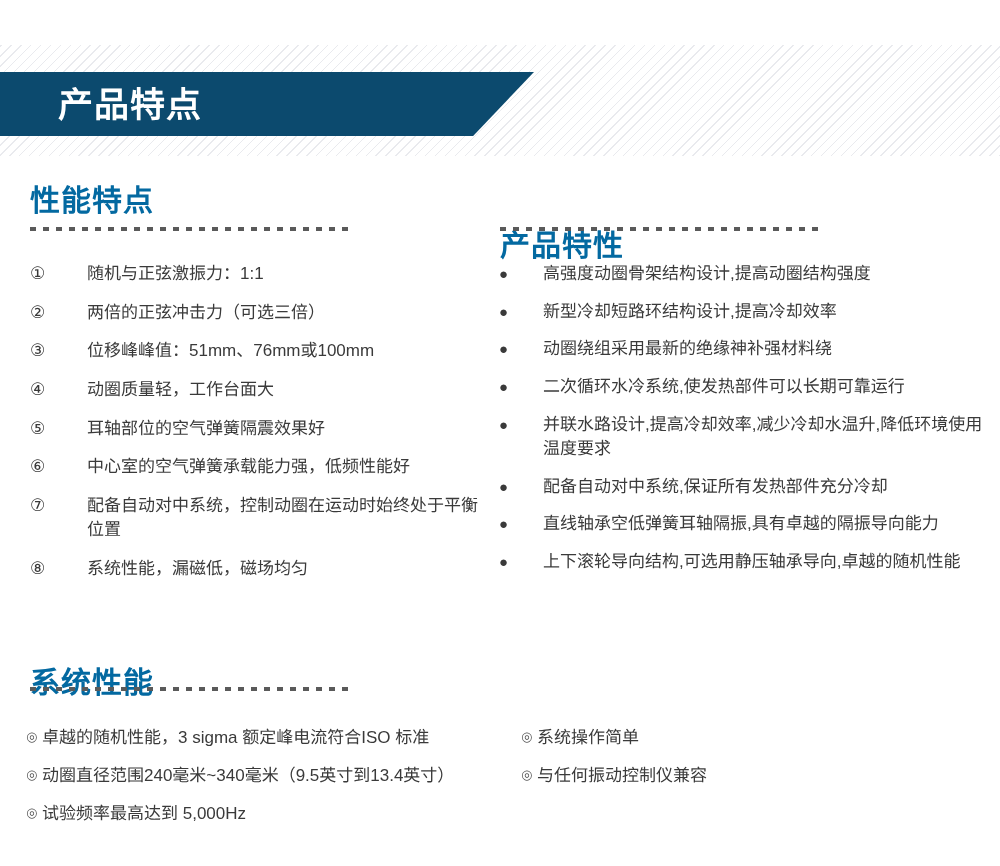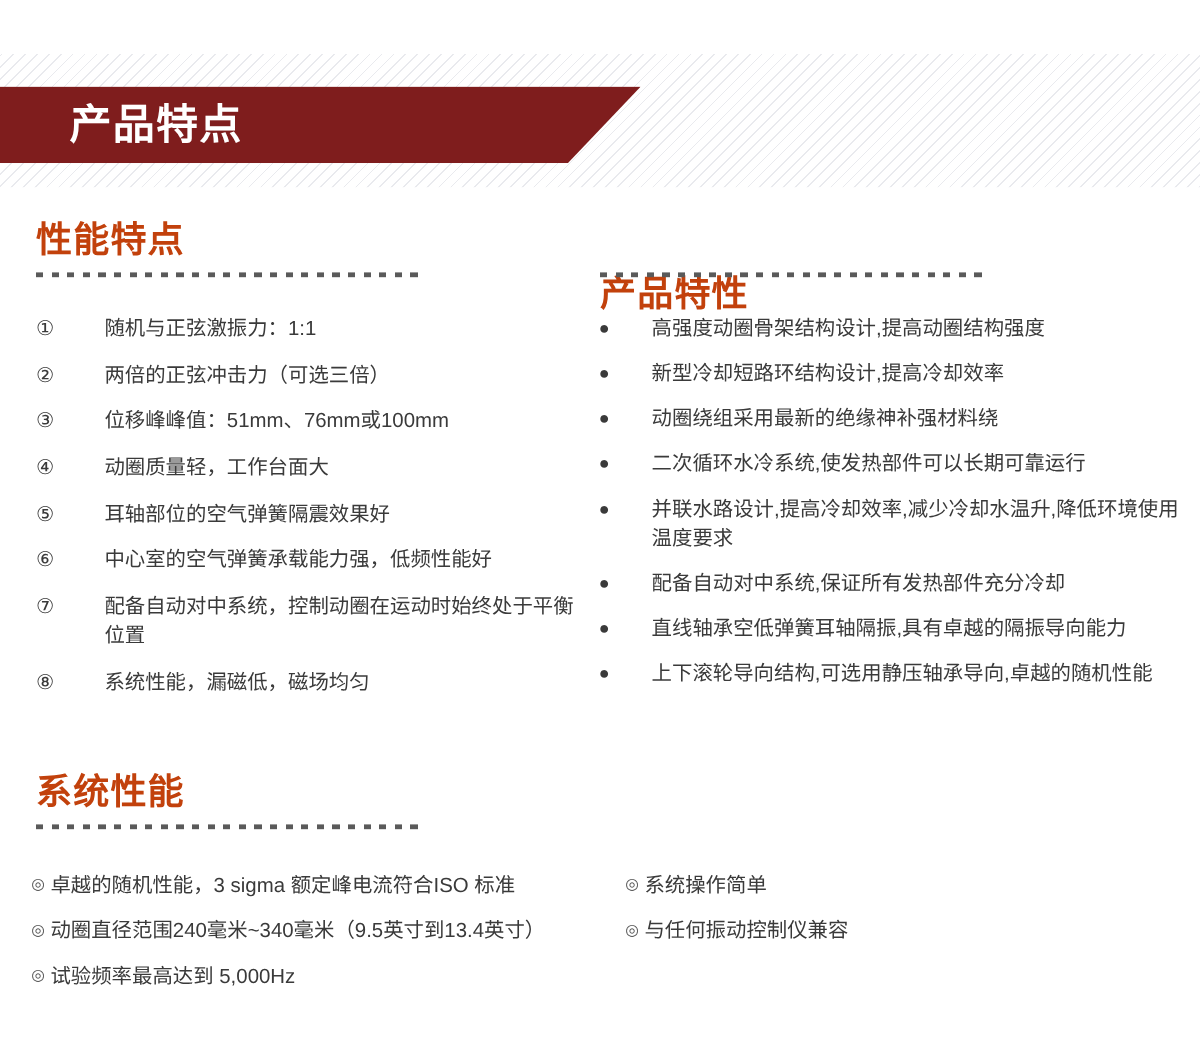--- a/index.html
+++ b/index.html
@@ -36,21 +36,21 @@
     );
   }
 
   
   .banner {
     position: absolute;
     left: 0;
     top: 72px;
     width: 534px;
     height: 64px;
-    background: #7f1d1d;
+    background: #0c4a6e;
     -webkit-clip-path: polygon(0 0, 100% 0, 88.6% 100%, 0 100%);
     clip-path: polygon(0 0, 100% 0, 88.6% 100%, 0 100%);
     display: flex;
     align-items: center;
   }
   .banner-inner {
     display: flex;
     align-items: baseline;
     padding-left: 58px;
     white-space: nowrap;
@@ -66,21 +66,21 @@
     color: #bcc6d8;
     font-size: 25px;
     font-weight: normal;
     margin-left: 7px;
     line-height: 1;
   }
 
   
   .section-heading {
     position: absolute;
-    color: #c2410c;
+    color: #0369a1;
     font-size: 30px;
     font-weight: bold;
     letter-spacing: 1px;
     line-height: 1;
   }
   .dash-rule {
     position: absolute;
     height: 4px;
     background-image: repeating-linear-gradient(
         to right,
@@ -90,21 +90,21 @@
         rgba(0,0,0,0) 13px
     );
   }
 
   #heading-performance { left: 30px; top: 186px; }
   #rule-performance    { left: 30px; top: 227px; width: 325px; }
 
   #heading-product     { left: 500px; top: 186px; margin-top: 45px; }
   #rule-product        { left: 500px; top: 227px; width: 325px; }
 
-  #heading-system      { left: 30px; top: 646px; text-align: center; }
+  #heading-system      { left: 30px; top: 668px; text-align: center; }
   #rule-system         { left: 30px; top: 687px; width: 325px; }
 
   
   .col {
     position: absolute;
     color: #3a3a3a;
     font-size: 17px;
   }
   #col-left  { left: 30px;  top: 262px; width: 455px; }
   #col-right { left: 499px; top: 262px; width: 485px; }

